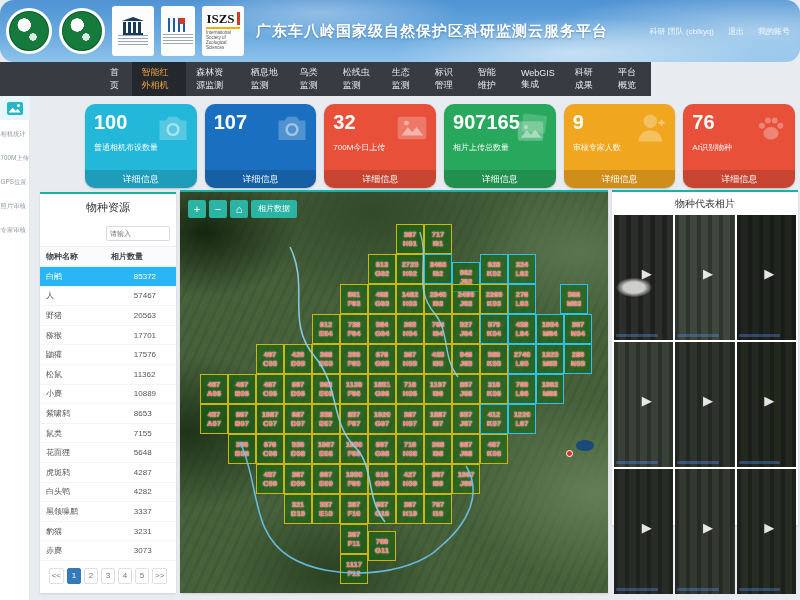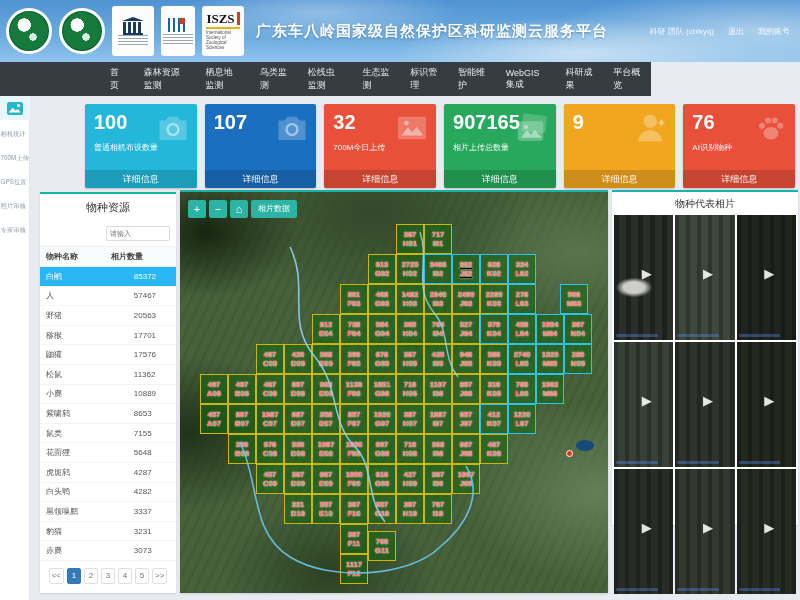--- a/index.html
+++ b/index.html
@@ -6,21 +6,21 @@
   html,body { width:800px; height:600px; overflow:hidden;
     font-family:"Liberation Sans", sans-serif; background:#e8ecf1; }
 
   
   .header { position:absolute; left:0; top:0; width:800px; height:62px;
     background:
       radial-gradient(ellipse 260px 50px at 72% 85%, rgba(255,255,255,.55), transparent 70%),
       radial-gradient(ellipse 200px 40px at 40% 20%, rgba(255,255,255,.35), transparent 70%),
       radial-gradient(ellipse 300px 60px at 95% 50%, rgba(255,255,255,.45), transparent 70%),
       linear-gradient(180deg,#4f93d4 0%, #6aaade 55%, #8ec3ec 100%);
-    display:flex; align-items:center; }
+    display:flex; align-items:center;border-radius:14px; }
   .logo-row { display:flex; align-items:center; gap:7px; padding-left:6px; }
   .logo-circle { width:46px; height:46px; border-radius:50%;
     background:radial-gradient(circle at 38% 35%, #ffffff 0 18%, transparent 19%),
                radial-gradient(circle at 60% 65%, rgba(255,255,255,.85) 0 10%, transparent 11%),
                #157a3c; border:3px solid #ffffff; box-shadow:0 0 0 1px #0c5c2c inset; }
   .logo-box { width:42px; height:50px; background:#fdfdfd; border-radius:3px;
     display:flex; flex-direction:column; align-items:center; justify-content:center; gap:2px; }
   .temple { width:22px; height:16px; position:relative; }
   .temple::before { content:""; position:absolute; left:0; top:0; width:22px; height:4px; background:#173a5e; clip-path:polygon(0 100%,50% 0,100% 100%); }
   .temple::after { content:""; position:absolute; left:1px; top:5px; width:20px; height:11px;
@@ -53,21 +53,21 @@
   .mini-active { width:30px; height:24px; background:#e8f7fb; display:flex; align-items:center; justify-content:center; margin-bottom:2px; }
   .mini-icon { width:16px; height:13px; background:#29b5c8; border-radius:2px; position:relative; }
   .mini-icon::before { content:""; position:absolute; left:2px; bottom:2px; width:12px; height:6px;
     background:#ffffff; clip-path:polygon(0 100%,35% 20%,60% 70%,78% 40%,100% 100%); }
   .mini-icon::after { content:""; position:absolute; right:3px; top:2px; width:3px; height:3px; border-radius:50%; background:#fff; }
   .mini-item { font-size:7px; color:#8d97a2; padding:7px 0; cursor:pointer; white-space:nowrap; transform:scale(.9); }
 
   
   .cards { position:absolute; left:85px; top:104px; width:710px; height:84px;
     display:flex; gap:8px; }
-  .card { flex:1; position:relative; border-radius:2px; color:#fff; overflow:hidden; box-shadow:0 1px 2px rgba(0,0,0,.2); }
+  .card { flex:1; position:relative; border-radius:10px; color:#fff; overflow:hidden; box-shadow:0 1px 2px rgba(0,0,0,.2); }
   .card .num { font-size:20px; font-weight:bold; padding:7px 0 0 9px; }
   .card .lbl { font-size:8px; padding:8px 0 0 9px; opacity:.95; }
   .card .detail { position:absolute; left:0; bottom:0; width:100%; height:18px;
     background:rgba(0,0,0,.14); font-size:9px; display:flex; align-items:center; justify-content:center; cursor:pointer; }
   .card .cicon { position:absolute; right:6px; top:6px; width:36px; height:34px; opacity:.85; }
 
   
   .panel { position:absolute; background:#ffffff; border-top:2px solid #17b3a6; box-shadow:0 1px 2px rgba(0,0,0,.12); }
 
   
@@ -158,20 +158,21 @@
   <div class="app-title">广东车八岭国家级自然保护区科研监测云服务平台</div>
   <div class="user-area">
     <span>科研 团队 (cblkyq)</span>
     <span>退出</span>
     <span>我的账号</span>
   </div>
 </div>
 
 <div class="nav" id="nav">
     <div class="nav-item">首页</div>
+    <div class="nav-item active">智能红外相机</div>
     <div class="nav-item">森林资源监测</div>
     <div class="nav-item">栖息地监测</div>
     <div class="nav-item">鸟类监测</div>
     <div class="nav-item">松线虫监测</div>
     <div class="nav-item">生态监测</div>
     <div class="nav-item">标识管理</div>
     <div class="nav-item">智能维护</div>
     <div class="nav-item">WebGIS集成</div>
     <div class="nav-item">科研成果</div>
     <div class="nav-item">平台概览</div>
@@ -224,20 +225,21 @@
       <div class="cicon"><svg viewBox="0 0 24 24">
           <rect x="5.5" y="3" width="16" height="12" rx="1.5" transform="rotate(6 13 9)" fill="rgba(255,255,255,.22)"></rect>
           <rect x="2.5" y="7.5" width="17" height="13" rx="1.5" fill="rgba(255,255,255,.32)"></rect>
           <path d="M4.5 18.5l4-5 2.8 3 2.6-3.4 4.6 5.4z" fill="rgba(255,255,255,.55)"></path>
           <circle cx="8" cy="11.4" r="1.4" fill="rgba(255,255,255,.55)"></circle>
         </svg></div>
       <div class="detail">详细信息</div>
     </div>
     <div class="card" style="background: rgb(240, 166, 30);">
       <div class="num">9</div>
+      <div class="lbl">审核专家人数</div>
       <div class="cicon"><svg viewBox="0 0 24 24">
           <circle cx="11.5" cy="7.5" r="4.5" fill="rgba(255,255,255,.35)"></circle>
           <path d="M3.5 21c.6-5 3.8-7.5 8-7.5s7.4 2.5 8 7.5z" fill="rgba(255,255,255,.35)"></path>
           <path d="M19 6.5v4M17 8.5h4" stroke="rgba(255,255,255,.5)" stroke-width="1.4"></path>
         </svg></div>
       <div class="detail">详细信息</div>
     </div>
     <div class="card" style="background: rgb(232, 80, 58);">
       <div class="num">76</div>
       <div class="lbl">AI识别物种</div>
@@ -362,21 +364,21 @@
         <span class="cd">G02</span>
       </div>
       <div class="cell y" style="left: 216px; top: 62px;">
         <span class="v">2725</span>
         <span class="cd">H02</span>
       </div>
       <div class="cell c" style="left: 244px; top: 62px;">
         <span class="v">3408</span>
         <span class="cd">I02</span>
       </div>
-      <div class="cell c" style="left: 272px; top: 62px; text-decoration: underline;">
+      <div class="cell c" style="left: 272px; top: 70px;">
         <span class="v">902</span>
         <span class="cd">J02</span>
       </div>
       <div class="cell c" style="left: 300px; top: 62px;">
         <span class="v">628</span>
         <span class="cd">K02</span>
       </div>
       <div class="cell c" style="left: 328px; top: 62px;">
         <span class="v">324</span>
         <span class="cd">L02</span>

